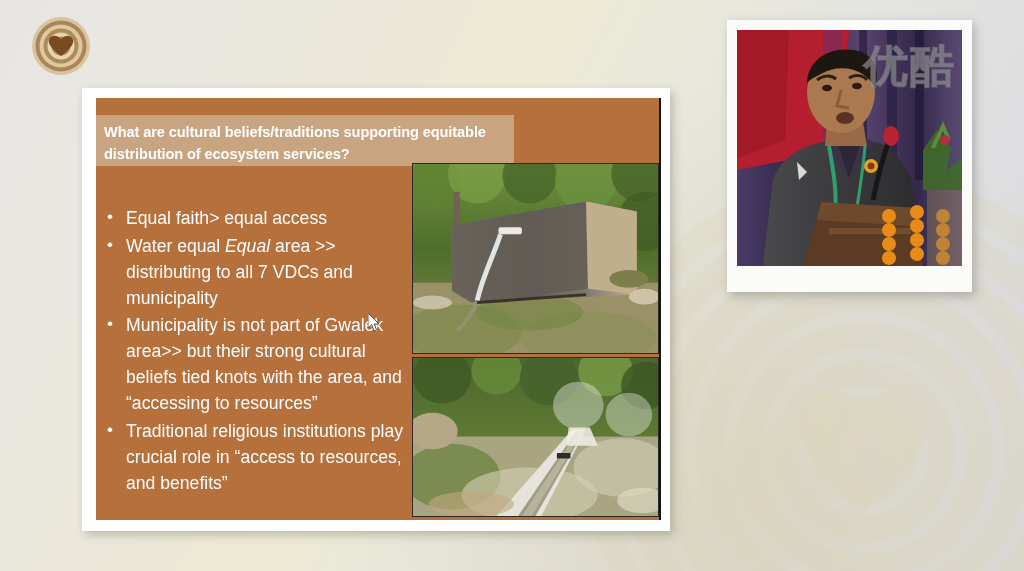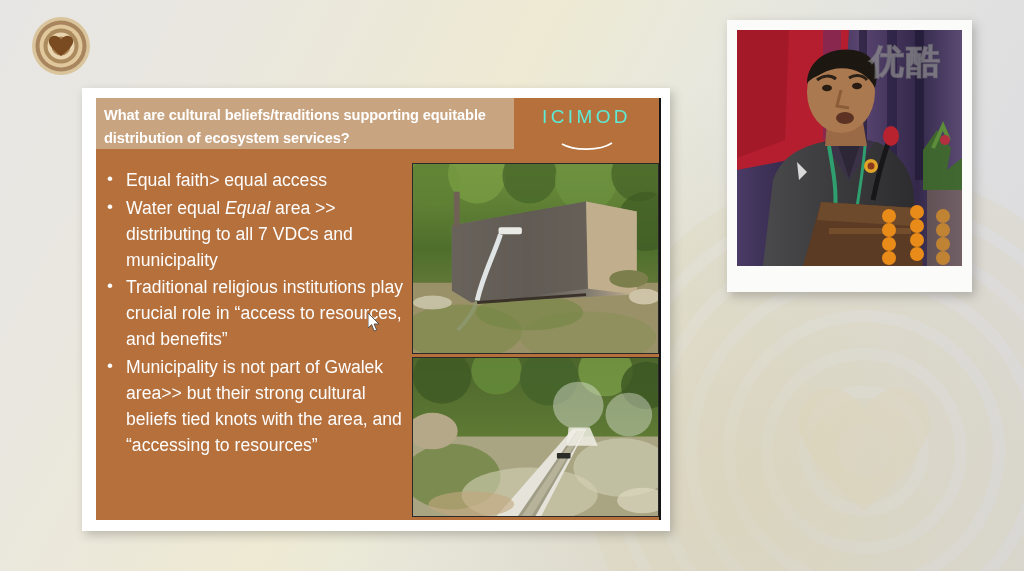--- a/index.html
+++ b/index.html
@@ -59,21 +59,21 @@
     overflow: hidden;
     border-right: 2px solid #151515;
   }
 
   
   #slide-header {
     position: absolute;
     left: 0; top: 0; right: 0;
     height: 68px;
     display: flex;
-    align-items: flex-start;
+    align-items: flex-end;
   }
   #slide-title-band {
     flex: 1 1 auto;
     background: #c9a481;
     padding: 6px 6px 0 8px;
   }
   #slide-title {
     color: #ffffff;
     font-size: 14.6px;
     font-weight: bold;
@@ -103,21 +103,21 @@
   
   #slide-body {
     position: absolute;
     left: 0; top: 62px; right: 0; bottom: 0;
     display: flex;
   }
   #bullet-col {
     flex: 0 0 316px;
     padding: 8px 6px 0 7px;
   }
-  ul#bullet-list { list-style: none; }
+  ul#bullet-list { list-style: none; margin-top: 38px; }
   ul#bullet-list li {
     position: relative;
     color: #fdfdfd;
     font-size: 17.6px;
     line-height: 1.47;
     padding-left: 23px;
     margin-bottom: 2px;
   }
   ul#bullet-list li::before {
     content: "•";
@@ -153,22 +153,22 @@
     padding: 10px 10px 26px 10px;
     box-shadow: 3px 4px 10px rgba(90,85,80,0.35);
   }
   #speaker-photo {
     position: relative;
     width: 100%; height: 100%;
     overflow: hidden;
   }
   #youku-watermark {
     position: absolute;
-    right: 20px; top: 14px;
-    font-size: 34px;
+    right: 6px; top: 14px;
+    font-size: 44px;
     font-weight: bold;
     color: rgba(252,252,252,0.30);
     -webkit-text-stroke: 1.5px rgba(120,120,120,0.55);
     letter-spacing: 2px;
     line-height: 1;
     pointer-events: none;
     z-index: 5;
   }
 
   
@@ -222,22 +222,22 @@
           </svg>
         </div>
       </div>
 
       <div id="slide-body">
 
         <div id="bullet-col">
           <ul id="bullet-list">
             <li><span>Equal faith&gt; equal access</span></li>
             <li><span>Water equal </span><span class="ital">Equal</span><span> area &gt;&gt; distributing to all 7 VDCs and municipality</span></li>
+            <li><span>Municipality is not part of Gwalek area&gt;&gt; but their strong cultural beliefs tied knots with the area, and “accessing to resources”</span></li>
             <li><span>Traditional religious institutions play crucial role in “access to resources, and benefits”</span></li>
-            <li><span>Municipality is not part of Gwalek area&gt;&gt; but their strong cultural beliefs tied knots with the area, and “accessing to resources”</span></li>
           </ul>
         </div>
 
         <div id="photo-col">
 
           <div class="slide-photo" id="photo-tank">
             <svg width="100%" height="100%" viewBox="0 0 252 191" preserveAspectRatio="none">
               <defs>
                 <linearGradient id="veg1" x1="0" y1="0" x2="0" y2="1">
                   <stop offset="0%" stop-color="#6f8e3d"></stop>

